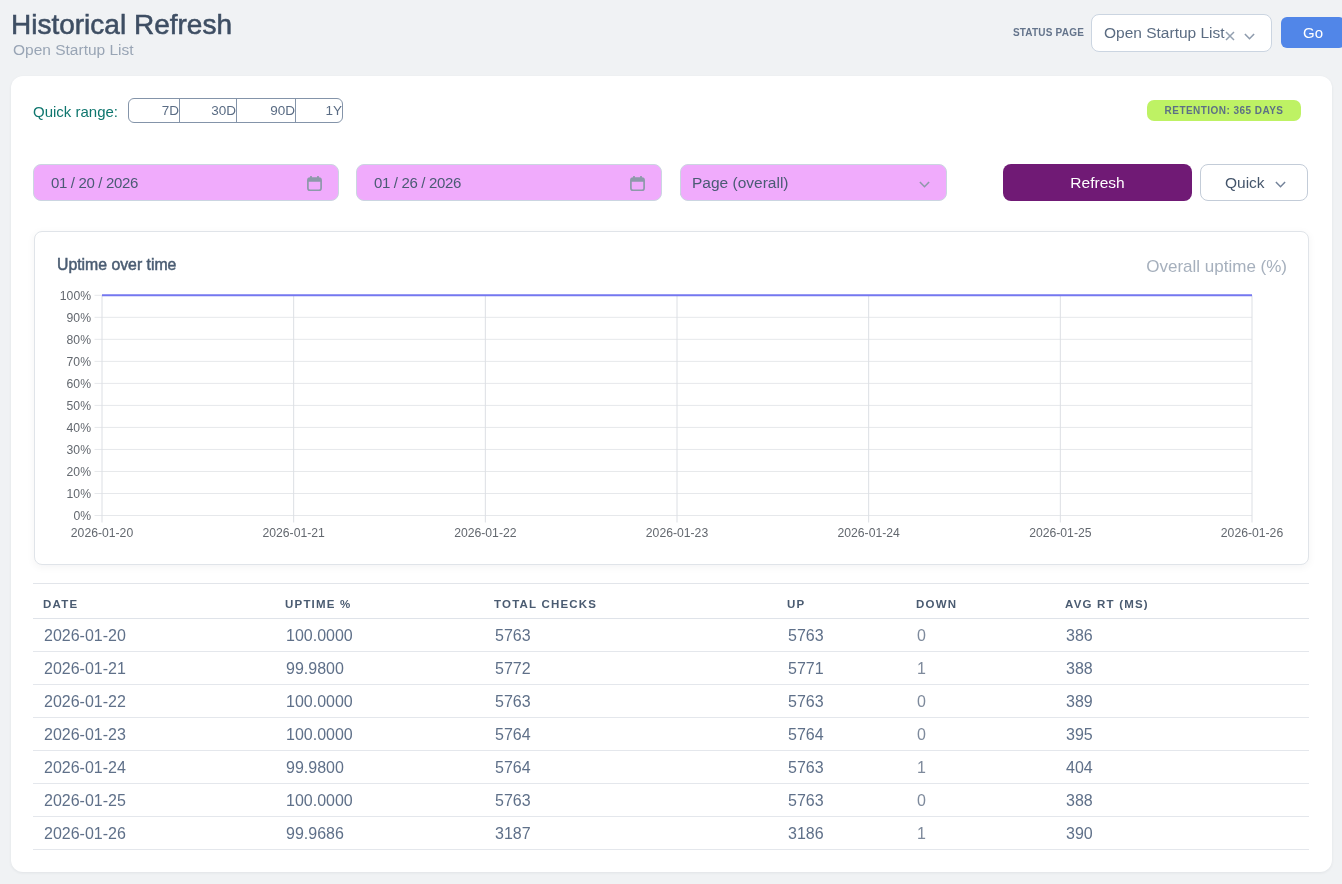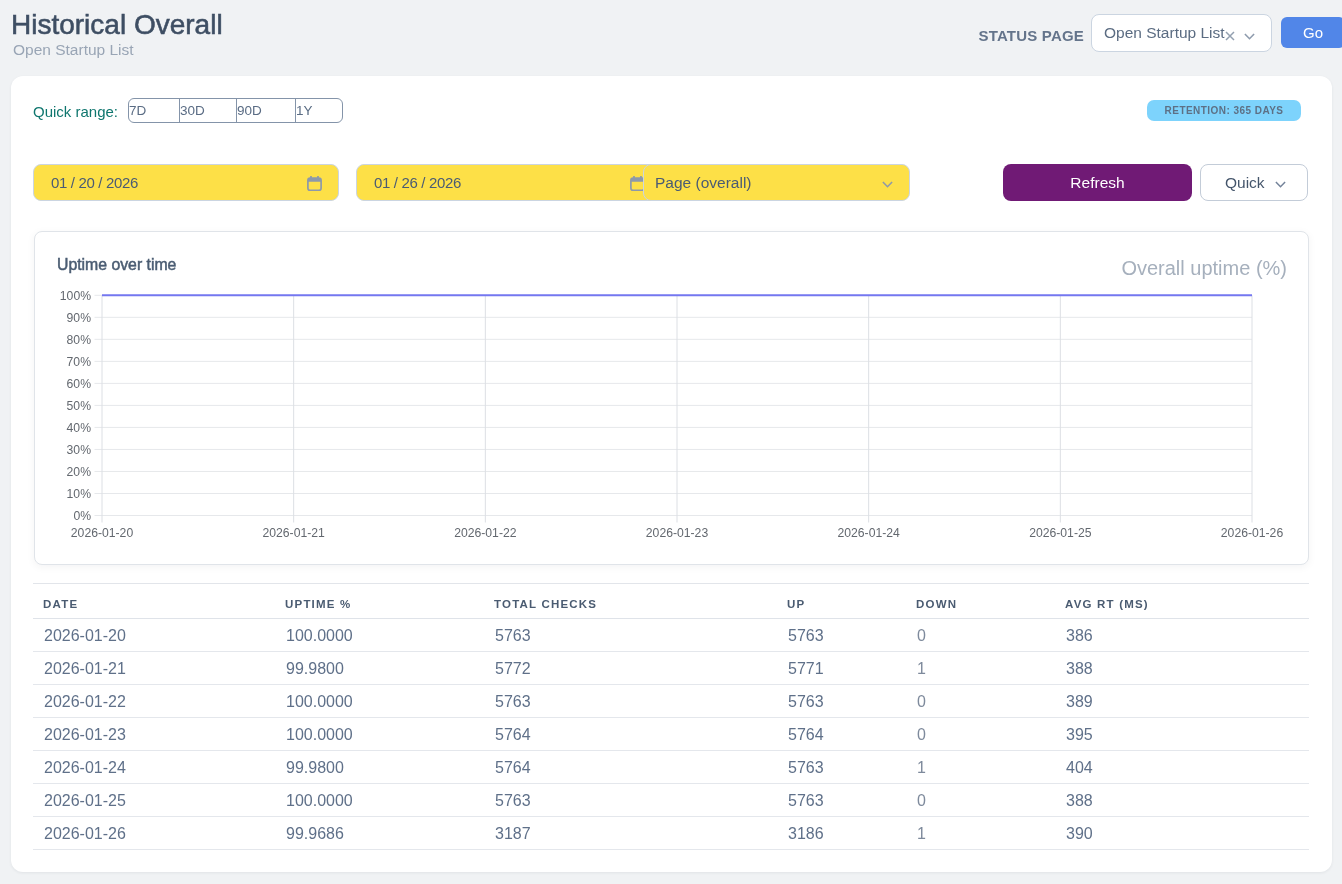--- a/index.html
+++ b/index.html
@@ -9,60 +9,60 @@
     font-family:"Liberation Sans", sans-serif;
     position:relative;
     overflow:hidden;
   }
   .abs { position:absolute; }
 
   
   h1.title { left:11px; top:9px; font-size:28px; font-weight:400; -webkit-text-stroke:0.55px #3e4e63; color:#3e4e63; letter-spacing:0; position:absolute; }
   .subtitle { left:13px; top:41px; font-size:15.5px; color:#99a5b5; position:absolute; }
 
-  .sp-label { right:258px; top:27px; font-size:15px; font-weight:700; letter-spacing:.2px; color:#64748b; position:absolute; }
+  .sp-label { right:258px; top:27px; font-size:10px; font-weight:700; letter-spacing:.2px; color:#64748b; position:absolute; }
   .sp-select { left:1091px; top:14px; width:181px; height:38px; background:#fff; border:1px solid #cbd5e1; border-radius:8px; position:absolute; }
   .sp-select .txt { position:absolute; left:12px; top:9px; font-size:15.5px; color:#5b6c82; }
   .go-btn { left:1281px; top:17px; width:64px; height:31px; background:#5186e8; border-radius:6px; color:#fff; font-size:15px; text-align:center; line-height:31px; position:absolute; }
 
   
   .card { left:11px; top:76px; width:1321px; height:796px; background:#fff; border-radius:12px; box-shadow:0 1px 3px rgba(25,39,60,.07); position:absolute; }
 
   .qr-label { left:33px; top:103px; font-size:15px; color:#0f766e; position:absolute; }
   .qr-group { left:128px; top:98px; height:25px; display:flex; border:1px solid #8494a9; border-radius:6px; overflow:hidden; background:#fff; position:absolute; }
-  .qr-group div { font-size:13.5px; color:#5a6c84; text-align:left; line-height:23px; }
+  .qr-group div { font-size:13.5px; color:#5a6c84; text-align:right; line-height:23px; }
   .qr-group div + div { border-left:1px solid #8494a9; }
 
-  .badge { left:1147px; top:100px; width:154px; height:21px; background:#7dd3fc; border-radius:7px; font-size:10px; font-weight:700; letter-spacing:.45px; color:#5d7085; text-align:center; line-height:21px; position:absolute; }
+  .badge { left:1147px; top:100px; width:154px; height:21px; background:#bef264; border-radius:7px; font-size:10px; font-weight:700; letter-spacing:.45px; color:#5d7085; text-align:center; line-height:21px; position:absolute; }
 
   .flabel { font-size:11px; font-weight:700; letter-spacing:.55px; color:#64748b; position:absolute; top:146px;margin-top:41px; }
-  .finput { position:absolute; top:164px; height:37px; background:#fde047; border:1px solid #cbd5e1; border-radius:8px; }
+  .finput { position:absolute; top:164px; height:37px; background:#f0abfc; border:1px solid #cbd5e1; border-radius:8px; }
   .finput .dtxt { position:absolute; left:17px; top:0; line-height:36px; font-size:15px; letter-spacing:-.34px; color:#4a5b74; }
   .finput svg.cal { position:absolute; right:16px; top:10px; }
   .finput svg.chev { position:absolute; right:16px; top:16px; }
 
   .btn-refresh { left:1003px; top:164px; width:189px; height:37px; background:#701a75; border-radius:8px; color:#fff; font-size:15.5px; text-align:center; line-height:37px; position:absolute; }
   .btn-export { left:1200px; top:164px; width:108px; height:37px; background:#fff; border:1px solid #c3ccd8; border-radius:8px; position:absolute; }
   .btn-export .txt { position:absolute; left:24px; top:0; line-height:36px; font-size:15.5px; color:#44556b; }
 
   
   .chart-card { left:34px; top:231px; width:1275px; height:334px; background:#fff; border:1px solid #e0e4e9; border-radius:8px; box-shadow:0 2px 8px rgba(15,23,42,.05); position:absolute; }
   .chart-title { left:57px; top:256px; font-size:15.8px; font-weight:400; -webkit-text-stroke:0.5px #4a5c72; color:#4a5c72; position:absolute; }
-  .chart-right { right:55px; top:257px; font-size:20px; color:#a6b0bd; position:absolute; }
+  .chart-right { right:55px; top:257px; font-size:17px; color:#a6b0bd; position:absolute; }
 
   
   table.data { position:absolute; left:33px; top:583px; width:1276px; border-collapse:collapse; table-layout:fixed; }
   table.data th { font-size:11.5px; font-weight:700; letter-spacing:1.2px; color:#4a5b71; text-align:left; height:35px; padding:6px 0 0 10px; border-top:1px solid #e2e5ea; border-bottom:1px solid #dfe3e9; }
   table.data td { font-size:16px; color:#5f7089; height:33px; padding:2px 0 0 11px; border-bottom:1px solid #e4e7ec; }
   table.data td.dim { color:#7e8a9c; }
 </style>
 </head>
 <body>
 
-  <h1 class="title">Historical Overall</h1>
+  <h1 class="title">Historical Refresh</h1>
   <div class="subtitle">Open Startup List</div>
 
   <div class="sp-label">STATUS PAGE</div>
   <div class="sp-select">
     <span class="txt">Open Startup List</span>
     <svg class="abs" style="left:133px;top:16px" width="10" height="10" viewBox="0 0 10 10">
       <path d="M1 1 L9 9 M9 1 L1 9" stroke="#93a0b0" stroke-width="1.5"></path>
     </svg>
     <svg class="abs" style="left:152px;top:18px" width="11" height="7" viewBox="0 0 11 7">
       <path d="M0.9 1 L5.5 5.7 L10.1 1" fill="none" stroke="#8e9bad" stroke-width="1.6"></path>
@@ -94,21 +94,21 @@
     </svg>
   </div>
   <div class="finput" style="left:356px;width:306px">
     <span class="dtxt">01 / 26 / 2026</span>
     <svg class="cal" width="15" height="16" viewBox="0 0 15 16">
       <path d="M4 0.9 L4 3.5 M11 0.9 L11 3.5" stroke="#8d99aa" stroke-width="1.7"></path>
       <rect x="0.9" y="3.1" width="13.2" height="12.3" rx="2.2" fill="none" stroke="#8d99aa" stroke-width="1.7"></rect>
       <path d="M1 6.8 L1 5.3 C1 4.1 1.9 3.2 3.1 3.2 L11.9 3.2 C13.1 3.2 14 4.1 14 5.3 L14 6.8 Z" fill="#8d99aa"></path>
     </svg>
   </div>
-  <div class="finput" style="left:643px;width:267px">
+  <div class="finput" style="left:680px;width:267px">
     <span class="dtxt" style="left:11px;font-size:15.5px;letter-spacing:0">Page (overall)</span>
     <svg class="chev" width="11" height="7" viewBox="0 0 11 7">
       <path d="M0.9 1 L5.5 5.7 L10.1 1" fill="none" stroke="#8e99a9" stroke-width="1.6"></path>
     </svg>
   </div>
 
   <div class="btn-refresh">Refresh</div>
   <div class="btn-export">
     <span class="txt">Quick</span>
     <svg class="abs" style="left:74px;top:16px" width="11" height="7" viewBox="0 0 11 7">

